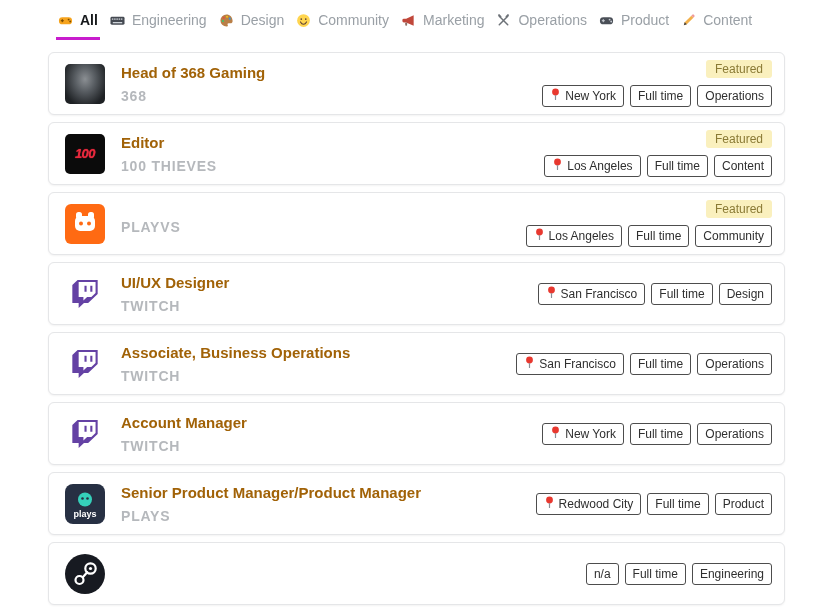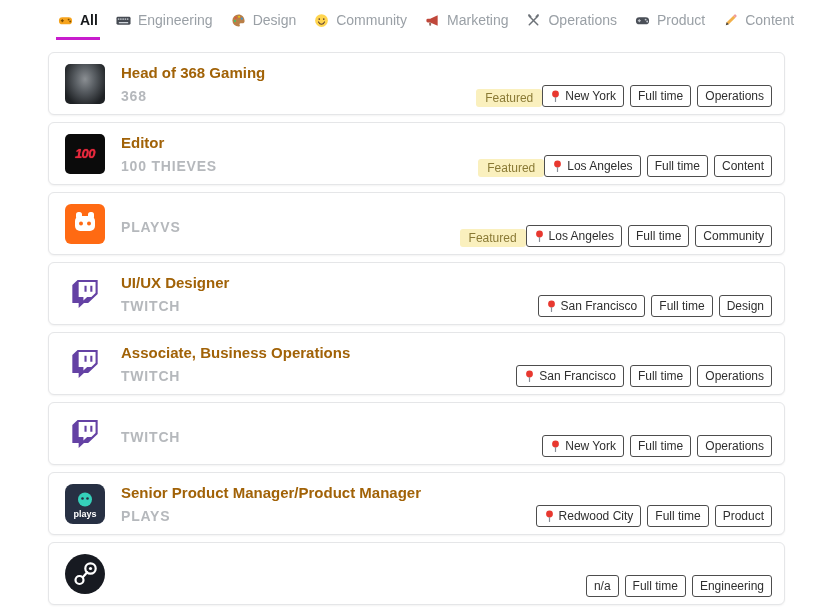--- a/index.html
+++ b/index.html
@@ -1,21 +1,21 @@
 <!DOCTYPE html>
 <html style="--accent: #c81ccd; --featured-bg: #faf0be; --featured-text: #8a7a35; --pin: #e8382f; --twitch-purple: #6441a4; --playvs-orange: #ff6a13;"><head>
 <meta charset="utf-8">
 <style>
   * { margin:0; padding:0; box-sizing:border-box; }
   html,body { background:#fff; }
   body { font-family:"Liberation Sans", sans-serif; }
   .page { width:833px; height:612px; overflow:hidden; background:#fff; position:relative; }
 
   
-  .tabs { display:flex; align-items:flex-end; gap:14px; padding:12px 56px 0 56px; }
+  .tabs { display:flex; align-items:flex-end; gap:8px; padding:12px 56px 0 56px; }
   .tab {
     display:flex; align-items:center; gap:7px;
     background:none; border:none; border-bottom:3px solid transparent;
     padding:0 2px 9px 2px; font:14px "Liberation Sans", sans-serif;
     color:#9aa0a6; cursor:pointer; white-space:nowrap;
   }
   .tab.active { color:#17191c; font-weight:bold; border-bottom-color: var(--accent, #c81ccd); }
   .tab-icon { width:15px; height:15px; display:inline-flex; }
   .tab-icon svg { display:block; }
 
@@ -39,33 +39,33 @@
     border-radius:5px; background:#0b0b0b; color:#e8293d;
     font-weight:bold; font-style:italic; font-size:13px; letter-spacing:-0.5px;
     text-shadow:0 0 1px #e8293d;
   }
 
   .info { display:flex; flex-direction:column; justify-content:center; }
   .title { font-size:15px; font-weight:600; color:#a16207; }
   .company { font-size:14px; font-weight:bold; color:#b5b8bc; letter-spacing:0.8px; margin-top:7px; }
 
   .right {
-    margin-left:auto; height:100%; display:flex; flex-direction:row;
+    margin-left:auto; height:100%; display:flex; flex-direction:column;
     align-items:flex-end; justify-content:center; padding:7px 0;
   }
   .card.featured .right { justify-content:space-between; }
 
   .featured-badge {
     background: var(--featured-bg, #faf0be); color: var(--featured-text, #8a7a35);
     font-size:12px; padding:2px 9px; border-radius:3px;
   }
 
   .tags { display:flex; gap:6px; }
   .tag {
-    display:inline-flex; align-items:center; gap:4px;
+    display:inline-flex; gap:4px;
     border:1px solid #4d4d4d; border-radius:3px; background:#fff;
     font-size:12px; color:#2f2f2f; padding:2px 7px; line-height:16px;
     white-space:nowrap;
   }
   .pin { display:inline-flex; }
   .pin svg { display:block; }
 </style>
 </head>
 <body>
 
@@ -324,20 +324,21 @@
     <div class="logo">
 
       <div class="logo-v" data-logo="twitch">
         <svg width="28" height="30" viewBox="0 0 512 512">
               <path fill="#6441a4" d="M391.17,103.47H352.54v109.7h38.63ZM285,103H246.37V212.75H285ZM120.83,0,24.31,91.42V420.58H140.14V512l96.53-91.42h77.25L487.69,256V0ZM449.07,237.75l-77.22,73.12H294.61l-67.6,64v-64H140.14V36.58H449.07Z"></path>
             </svg>
       </div>
 
     </div>
     <div class="info">
+      <div class="title">Account Manager</div>
       <div class="company">TWITCH</div>
     </div>
     <div class="right">
 
       <div class="tags">
         <span class="tag loc">
               <span class="pin">
                 <svg width="11" height="13" viewBox="0 0 11 13">
                   <circle cx="5.5" cy="4" r="3.4" fill="#e8382f"></circle>
                   <rect x="4.9" y="7" width="1.2" height="5" rx="0.6" fill="#8a8f98"></rect>

